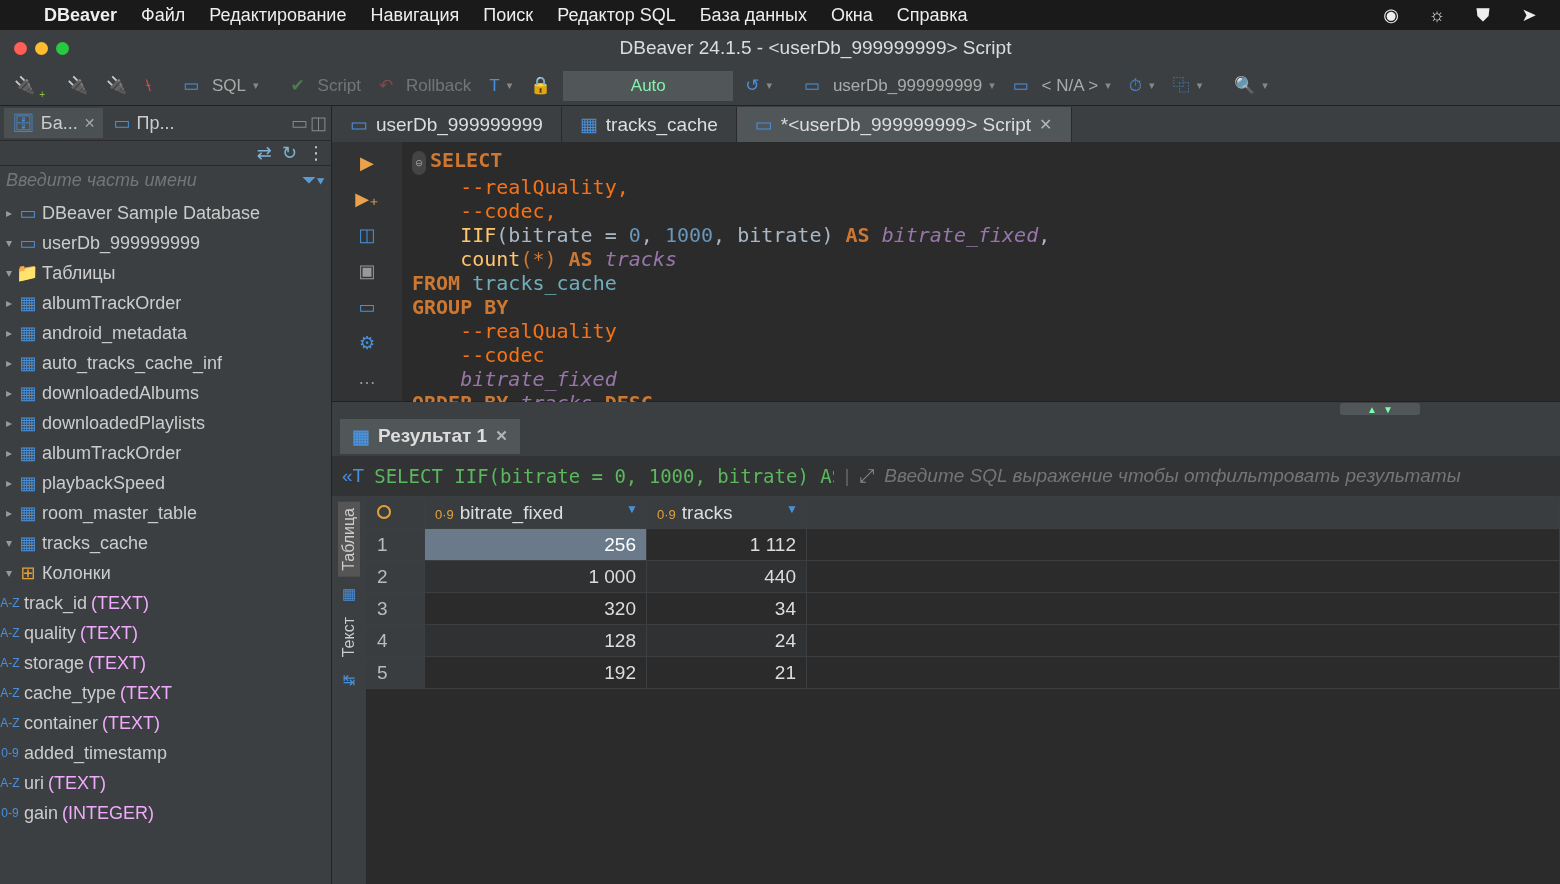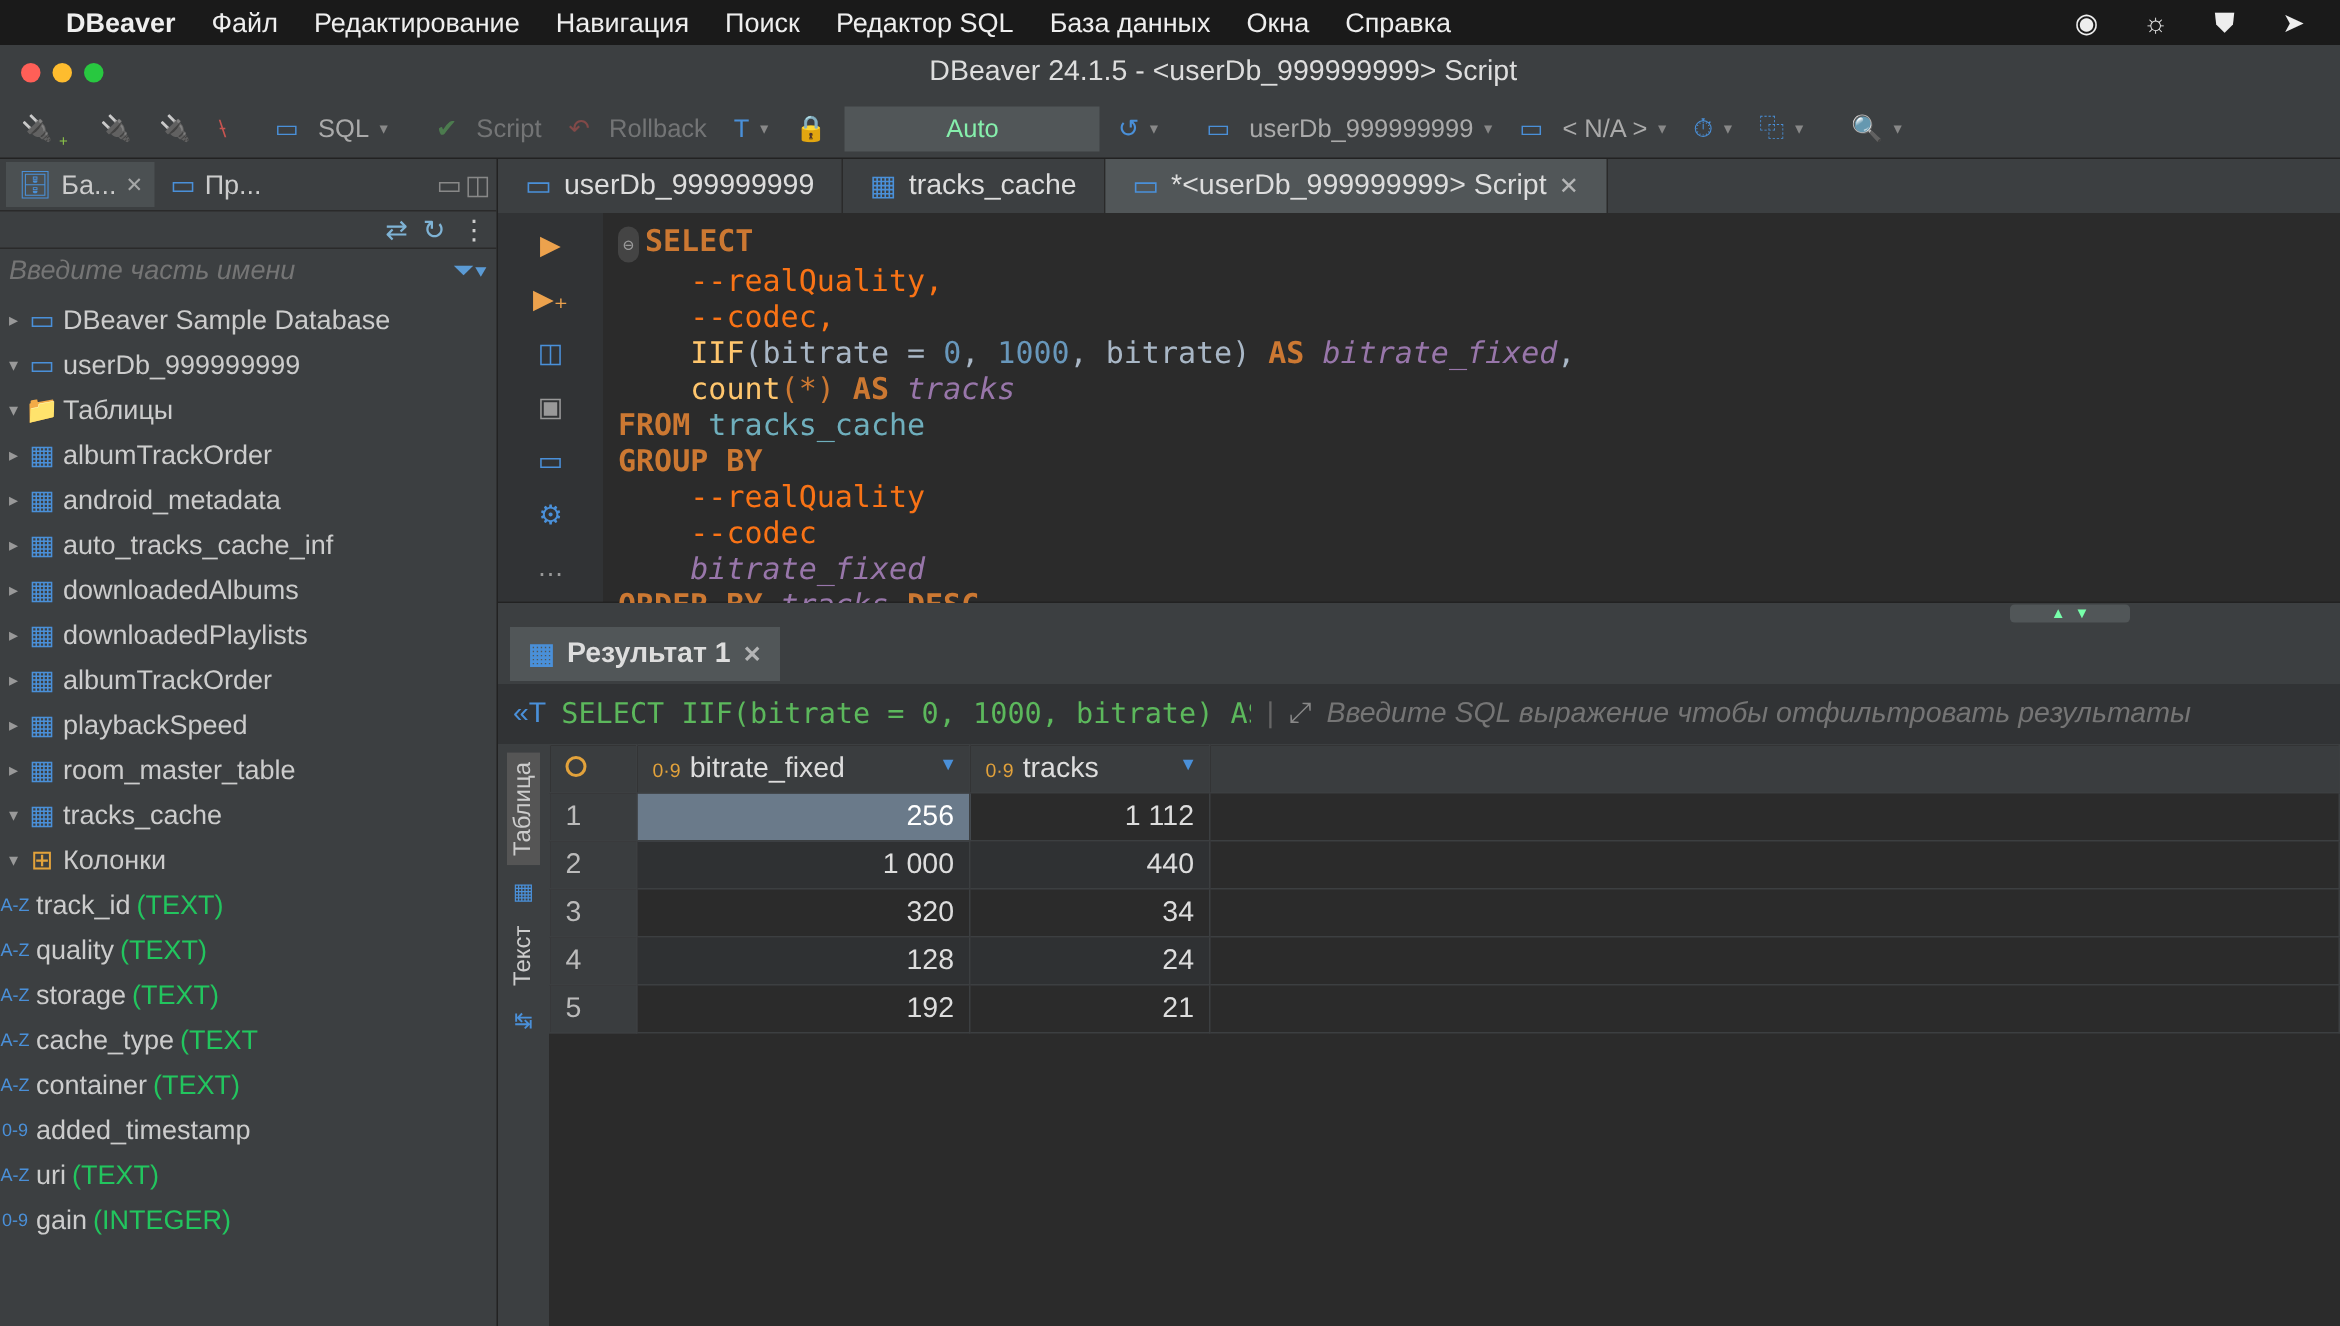--- a/index.html
+++ b/index.html
@@ -65,21 +65,21 @@
   display:flex;align-items:center;padding:4px 6px;gap:6px;color:#888;font-style:italic;
 }
 .sp-filter .funnel{color:#5b9bd5;margin-left:auto;font-style:normal;}
 .tree { flex:1; overflow:hidden; padding:3px 0; font-size:18px;color:#ccc;}
 .tree .row { display:flex;align-items:center;white-space:nowrap;padding:2px 0;height:30px;}
 .tree .arrow{width:18px;text-align:center;font-size:12px;color:#999;}
 .tree .arrow.open::before{content:"▾";} .tree .arrow.closed::before{content:"▸";}
 .tree .ic{width:20px;display:inline-flex;justify-content:center;margin-right:4px;}
 .ic-db{color:#4a90d9;} .ic-folder{color:#e2a23b;} .ic-table{color:#4a90d9;}
 .ic-colfolder{color:#e2a23b;}
-.col-type{color:#22c55e;margin-left:4px;}
+.col-type{color:#f0abfc;margin-left:4px;}
 .tree-level-0{padding-left:4px;} .tree-level-1{padding-left:22px;}
 .tree-level-2{padding-left:46px;} .tree-level-3{padding-left:68px;}
 .tree-level-4{padding-left:92px;}
 
 
 .main { flex:1; display:flex; flex-direction:column; background:#2b2b2b;}
 .editor-tabs { height:36px; background:#3c3f41; display:flex; align-items:flex-end;}
 .etab { display:flex;align-items:center;gap:8px;padding:6px 18px;font-size:19px;
   color:#ddd;background:#3c3f41;border-right:1px solid #2a2a2a;}
 .etab.active{background:#515658;}

